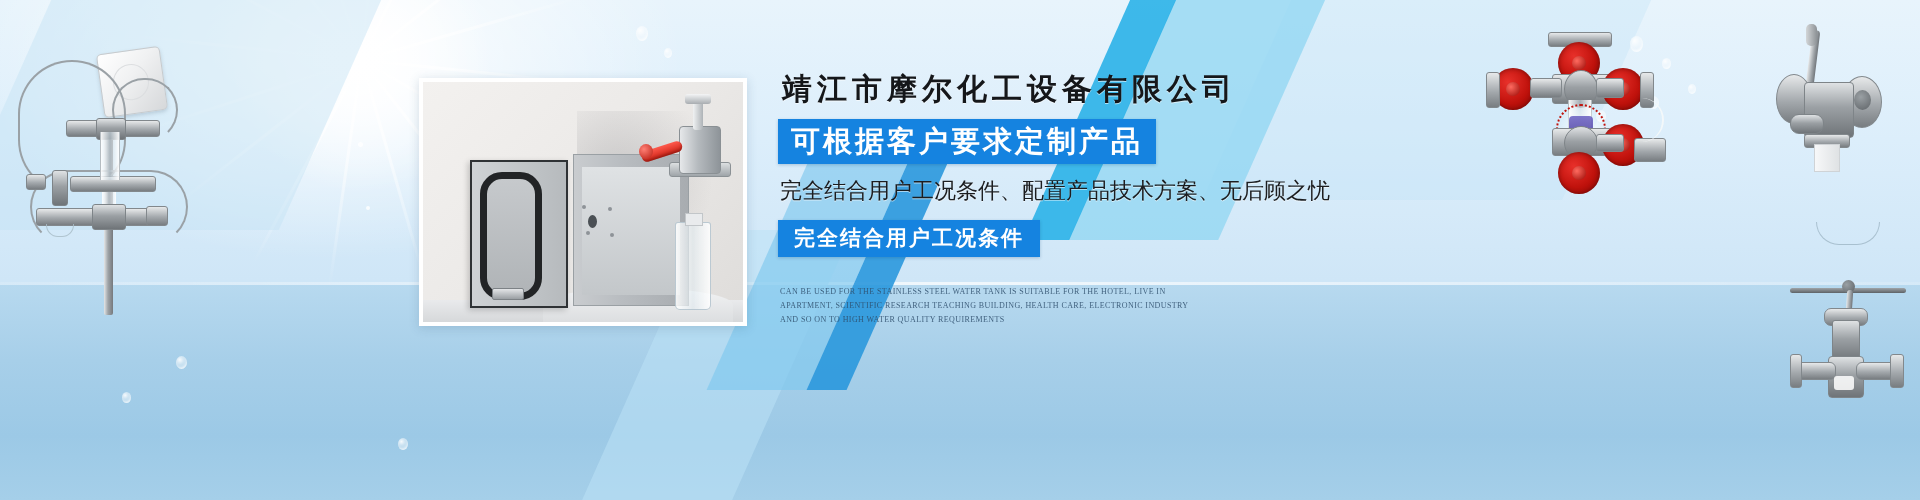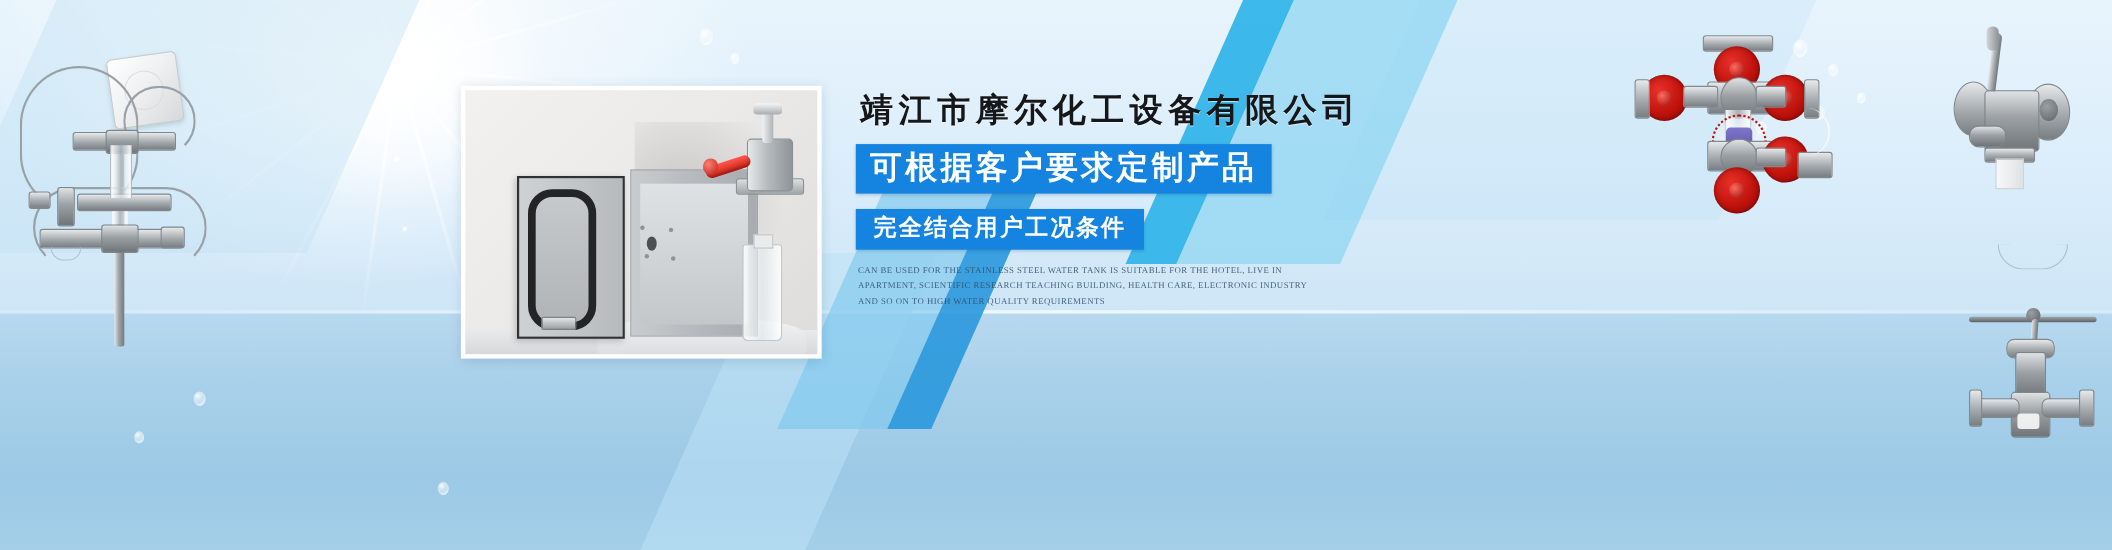--- a/index.html
+++ b/index.html
@@ -148,42 +148,42 @@
   .lever{position:absolute;border-radius:4px;
     background:linear-gradient(to right,#e6e8e9,#9fa4a8 55%,#70757a);}
   .handwheel-bar{position:absolute;height:5px;border-radius:3px;
     background:linear-gradient(to bottom,#9fa4a8,#5d6266);}
 
   
   .text-block{position:absolute;left:778px;top:70px;width:620px;}
   .company-name{
     font-family:"Liberation Serif","DejaVu Serif",serif;
     font-weight:700;font-size:30px;letter-spacing:5px;color:#15171a;
-    white-space:nowrap;line-height:1.25;margin:12px 0 11px 4px;
+    white-space:nowrap;line-height:1.25;margin:0 0 11px 4px;
     text-shadow:0 1px 0 rgba(255,255,255,.6);
   }
   .headline{
     display:inline-block;background:#1583e0;color:#ffffff;
     font-weight:700;font-size:29px;letter-spacing:3px;
     padding:7px 13px 8px 13px;white-space:nowrap;line-height:1.05;
     box-shadow:0 1px 3px rgba(20,70,120,.25);
   }
   .subline{
     font-size:22px;color:#1b1d20;letter-spacing:0px;white-space:nowrap;
     margin:13px 0 0 2px;line-height:1.3;
     text-shadow:0 1px 0 rgba(255,255,255,.55);
   }
   .tagline{
     display:inline-block;background:#1583e0;color:#ffffff;
     font-weight:700;font-size:21px;letter-spacing:2px;
     padding:7px 16px 8px 16px;white-space:nowrap;margin-top:14px;line-height:1.05;
     box-shadow:0 1px 3px rgba(20,70,120,.25);
   }
   .eng-text{
-    margin:12px 0 0 2px;width:420px;
+    margin:28px 0 0 2px;width:420px;
     font-family:"Liberation Serif","DejaVu Serif",serif;
     font-size:8px;line-height:1.75;letter-spacing:.4px;
     color:#2d4d6b;opacity:.85;text-transform:uppercase;
   }
 
   
   .watermark{
     position:absolute;left:228px;top:362px;
     font-family:"Liberation Serif","DejaVu Serif",serif;
     font-weight:700;font-size:38px;letter-spacing:1px;
@@ -342,18 +342,19 @@
     <div class="flg" style="left:66px;top:126px;width:42px;height:16px;border-radius:6px;"></div>
     <div class="flg" style="left:0px;top:118px;width:10px;height:32px;"></div>
     <div class="flg" style="left:100px;top:118px;width:12px;height:32px;"></div>
     <div style="position:absolute;left:44px;top:140px;width:20px;height:14px;border-radius:3px;background:rgba(255,255,255,.85);"></div>
     <div style="position:absolute;left:26px;top:-14px;width:62px;height:22px;border:1px solid rgba(140,165,180,.6);border-top:none;border-radius:0 0 34px 34px;"></div>
   </div>
 
   <div class="text-block">
     <div class="company-name">靖江市摩尔化工设备有限公司</div>
     <div><span class="headline">可根据客户要求定制产品</span></div>
+    <div class="subline">完全结合用户工况条件、配置产品技术方案、无后顾之忧</div>
     <div><span class="tagline">完全结合用户工况条件</span></div>
     <div class="eng-text">CAN BE USED FOR THE STAINLESS STEEL WATER TANK IS SUITABLE FOR THE HOTEL, LIVE IN APARTMENT, SCIENTIFIC RESEARCH TEACHING BUILDING, HEALTH CARE, ELECTRONIC INDUSTRY AND SO ON TO HIGH WATER QUALITY REQUIREMENTS</div>
   </div>
 
 
 </div>
 
 </body></html>

